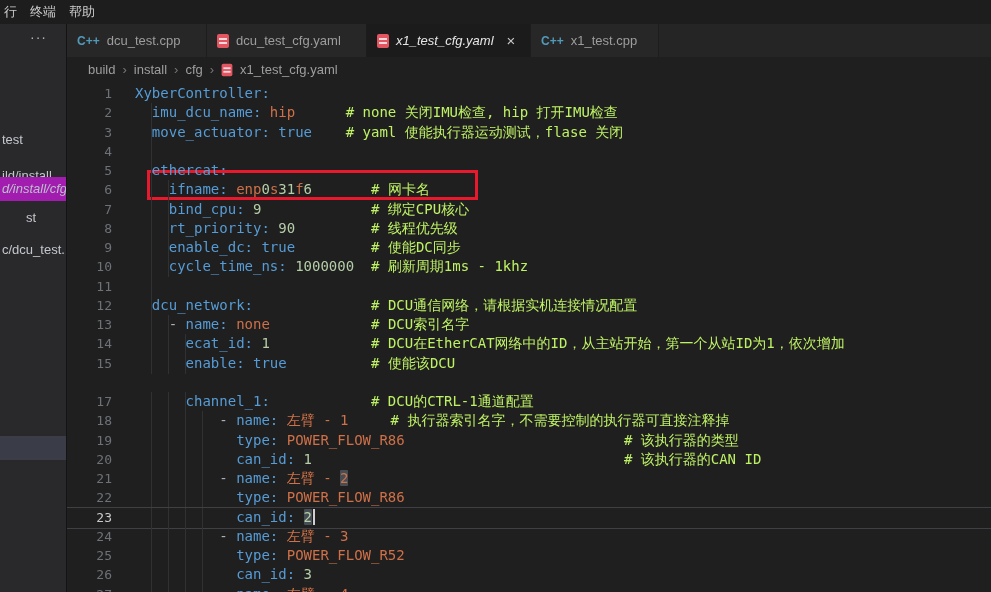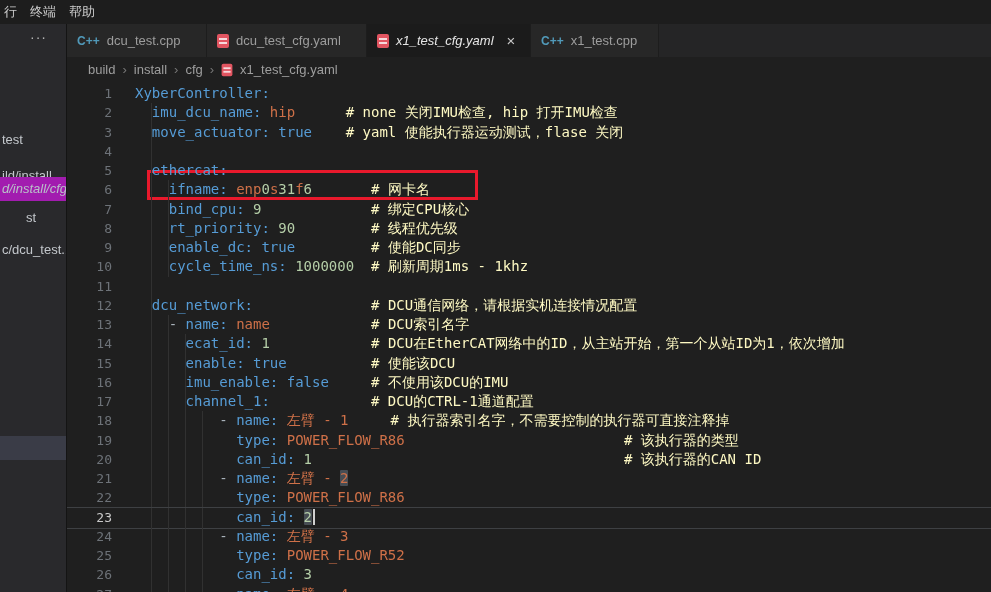--- a/index.html
+++ b/index.html
@@ -42,21 +42,21 @@
         font-family:"DejaVu Sans Mono","Liberation Mono",monospace;font-size:14px;white-space:pre;}
   .line.cur{border-top:1px solid #3e4043;border-bottom:1px solid #3e4043;margin-top:-1px;}
   .ln{position:absolute;left:0;top:0;width:45px;text-align:right;color:#6d7278;font-size:13px;}
   .line.cur .ln{color:#cacaca;}
   .code{position:absolute;left:68px;top:0;white-space:pre;color:#cccccc;}
   .guide{position:absolute;top:0;width:1px;height:20px;background:#313131;}
   .k{color:#569cd6;}
   .b{color:#569cd6;}
   .s{color:#ce7048;}
   .n{color:#b5cea8;}
-  .c{color:#fef9c3;}
+  .c{color:#bef264;}
   .d{color:#a9b2ba;}
   .hl{background:#474d54;border-radius:1px;}
   .cursorbar{display:inline-block;width:2px;height:16px;background:#d0d0d0;
              vertical-align:text-bottom;margin-left:1px;}
   #annotation{position:absolute;left:80px;top:88px;width:331px;height:30px;
               border:3px solid #e8192c;box-sizing:border-box;}
 </style>
 </head>
 <body>
 
@@ -111,24 +111,23 @@
       <div class="line" style="top: 40.5px;"><span class="ln">3</span><span class="guide" style="left: 84px;"></span><span class="code"><span class="k">  move_actuator:</span><span class="b"> true</span><span class="c">    # yaml 使能执行器运动测试，flase 关闭</span></span></div>
       <div class="line" style="top: 59.75px;"><span class="ln">4</span><span class="guide" style="left: 84px;"></span><span class="code"></span></div>
       <div class="line" style="top: 79px;"><span class="ln">5</span><span class="guide" style="left: 84px;"></span><span class="code"><span class="k">  ethercat:</span></span></div>
       <div class="line" style="top: 98.25px;"><span class="ln">6</span><span class="guide" style="left: 84px;"></span><span class="guide" style="left: 100.9px;"></span><span class="code"><span class="k">    ifname:</span><span class="s"> enp</span><span class="n">0</span><span class="s">s</span><span class="n">31</span><span class="s">f</span><span class="n">6</span><span class="c">       # 网卡名</span></span></div>
       <div class="line" style="top: 117.5px;"><span class="ln">7</span><span class="guide" style="left: 84px;"></span><span class="guide" style="left: 100.9px;"></span><span class="code"><span class="k">    bind_cpu:</span><span class="n"> 9</span><span class="c">             # 绑定CPU核心</span></span></div>
       <div class="line" style="top: 136.75px;"><span class="ln">8</span><span class="guide" style="left: 84px;"></span><span class="guide" style="left: 100.9px;"></span><span class="code"><span class="k">    rt_priority:</span><span class="n"> 90</span><span class="c">         # 线程优先级</span></span></div>
       <div class="line" style="top: 156px;"><span class="ln">9</span><span class="guide" style="left: 84px;"></span><span class="guide" style="left: 100.9px;"></span><span class="code"><span class="k">    enable_dc:</span><span class="b"> true</span><span class="c">         # 使能DC同步</span></span></div>
       <div class="line" style="top: 175.25px;"><span class="ln">10</span><span class="guide" style="left: 84px;"></span><span class="guide" style="left: 100.9px;"></span><span class="code"><span class="k">    cycle_time_ns:</span><span class="n"> 1000000</span><span class="c">  # 刷新周期1ms - 1khz</span></span></div>
       <div class="line" style="top: 194.5px;"><span class="ln">11</span><span class="guide" style="left: 84px;"></span><span class="code"></span></div>
       <div class="line" style="top: 213.75px;"><span class="ln">12</span><span class="guide" style="left: 84px;"></span><span class="code"><span class="k">  dcu_network:</span><span class="c">              # DCU通信网络，请根据实机连接情况配置</span></span></div>
-      <div class="line" style="top: 233px;"><span class="ln">13</span><span class="guide" style="left: 84px;"></span><span class="guide" style="left: 100.9px;"></span><span class="code"><span class="d">    - </span><span class="k">name:</span><span class="s"> name</span><span class="c">            # DCU索引名字</span></span></div>
+      <div class="line" style="top: 233px;"><span class="ln">13</span><span class="guide" style="left: 84px;"></span><span class="guide" style="left: 100.9px;"></span><span class="code"><span class="d">    - </span><span class="k">name:</span><span class="s"> none</span><span class="c">            # DCU索引名字</span></span></div>
       <div class="line" style="top: 252.25px;"><span class="ln">14</span><span class="guide" style="left: 84px;"></span><span class="guide" style="left: 100.9px;"></span><span class="guide" style="left: 117.8px;"></span><span class="code"><span class="k">      ecat_id:</span><span class="n"> 1</span><span class="c">            # DCU在EtherCAT网络中的ID，从主站开始，第一个从站ID为1，依次增加</span></span></div>
       <div class="line" style="top: 271.5px;"><span class="ln">15</span><span class="guide" style="left: 84px;"></span><span class="guide" style="left: 100.9px;"></span><span class="guide" style="left: 117.8px;"></span><span class="code"><span class="k">      enable:</span><span class="b"> true</span><span class="c">          # 使能该DCU</span></span></div>
-      <div class="line" style="top: 290.75px;"><span class="ln">16</span><span class="guide" style="left: 84px;"></span><span class="guide" style="left: 100.9px;"></span><span class="guide" style="left: 117.8px;"></span><span class="code"><span class="k">      imu_enable:</span><span class="b"> false</span><span class="c">     # 不使用该DCU的IMU</span></span></div>
       <div class="line" style="top: 310px;"><span class="ln">17</span><span class="guide" style="left: 84px;"></span><span class="guide" style="left: 100.9px;"></span><span class="guide" style="left: 117.8px;"></span><span class="code"><span class="k">      channel_1:</span><span class="c">            # DCU的CTRL-1通道配置</span></span></div>
       <div class="line" style="top: 329.25px;"><span class="ln">18</span><span class="guide" style="left: 84px;"></span><span class="guide" style="left: 100.9px;"></span><span class="guide" style="left: 117.8px;"></span><span class="guide" style="left: 134.7px;"></span><span class="code"><span class="d">          - </span><span class="k">name:</span><span class="s"> 左臂 - 1</span><span class="c">     # 执行器索引名字，不需要控制的执行器可直接注释掉</span></span></div>
       <div class="line" style="top: 348.5px;"><span class="ln">19</span><span class="guide" style="left: 84px;"></span><span class="guide" style="left: 100.9px;"></span><span class="guide" style="left: 117.8px;"></span><span class="guide" style="left: 134.7px;"></span><span class="code"><span class="k">            type:</span><span class="s"> POWER_FLOW_R86</span><span class="c">                          # 该执行器的类型</span></span></div>
       <div class="line" style="top: 367.75px;"><span class="ln">20</span><span class="guide" style="left: 84px;"></span><span class="guide" style="left: 100.9px;"></span><span class="guide" style="left: 117.8px;"></span><span class="guide" style="left: 134.7px;"></span><span class="code"><span class="k">            can_id:</span><span class="n"> 1</span><span class="c">                                     # 该执行器的CAN ID</span></span></div>
       <div class="line" style="top: 387px;"><span class="ln">21</span><span class="guide" style="left: 84px;"></span><span class="guide" style="left: 100.9px;"></span><span class="guide" style="left: 117.8px;"></span><span class="guide" style="left: 134.7px;"></span><span class="code"><span class="d">          - </span><span class="k">name:</span><span class="s"> 左臂 - </span><span class="s hl">2</span></span></div>
       <div class="line" style="top: 406.25px;"><span class="ln">22</span><span class="guide" style="left: 84px;"></span><span class="guide" style="left: 100.9px;"></span><span class="guide" style="left: 117.8px;"></span><span class="guide" style="left: 134.7px;"></span><span class="code"><span class="k">            type:</span><span class="s"> POWER_FLOW_R86</span></span></div>
       <div class="line cur" style="top: 425.5px;"><span class="ln">23</span><span class="guide" style="left: 84px;"></span><span class="guide" style="left: 100.9px;"></span><span class="guide" style="left: 117.8px;"></span><span class="guide" style="left: 134.7px;"></span><span class="code"><span class="k">            can_id:</span><span class="n"> </span><span class="n hl">2</span><span class="cursorbar"></span></span></div>
       <div class="line" style="top: 444.75px;"><span class="ln">24</span><span class="guide" style="left: 84px;"></span><span class="guide" style="left: 100.9px;"></span><span class="guide" style="left: 117.8px;"></span><span class="guide" style="left: 134.7px;"></span><span class="code"><span class="d">          - </span><span class="k">name:</span><span class="s"> 左臂 - 3</span></span></div>
       <div class="line" style="top: 464px;"><span class="ln">25</span><span class="guide" style="left: 84px;"></span><span class="guide" style="left: 100.9px;"></span><span class="guide" style="left: 117.8px;"></span><span class="guide" style="left: 134.7px;"></span><span class="code"><span class="k">            type:</span><span class="s"> POWER_FLOW_R52</span></span></div>
       <div class="line" style="top: 483.25px;"><span class="ln">26</span><span class="guide" style="left: 84px;"></span><span class="guide" style="left: 100.9px;"></span><span class="guide" style="left: 117.8px;"></span><span class="guide" style="left: 134.7px;"></span><span class="code"><span class="k">            can_id:</span><span class="n"> 3</span></span></div>

